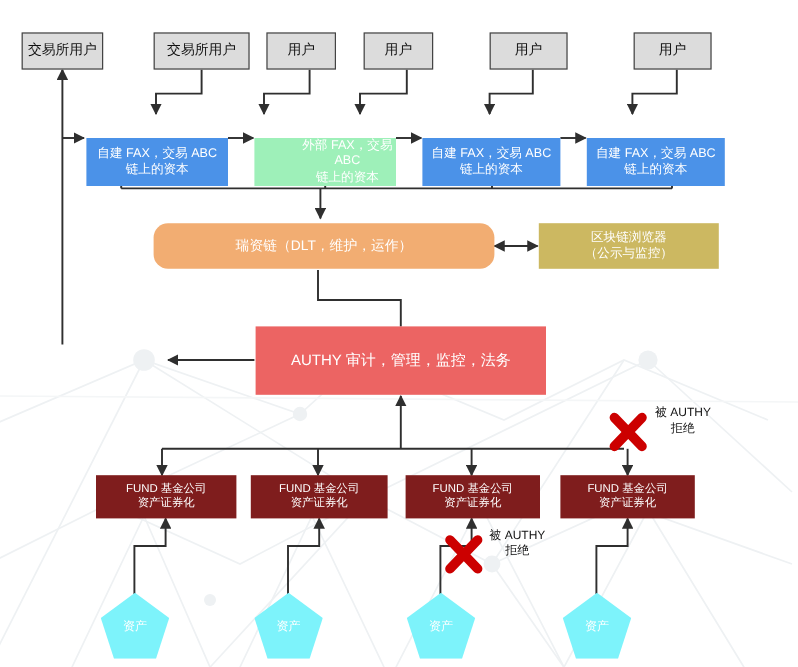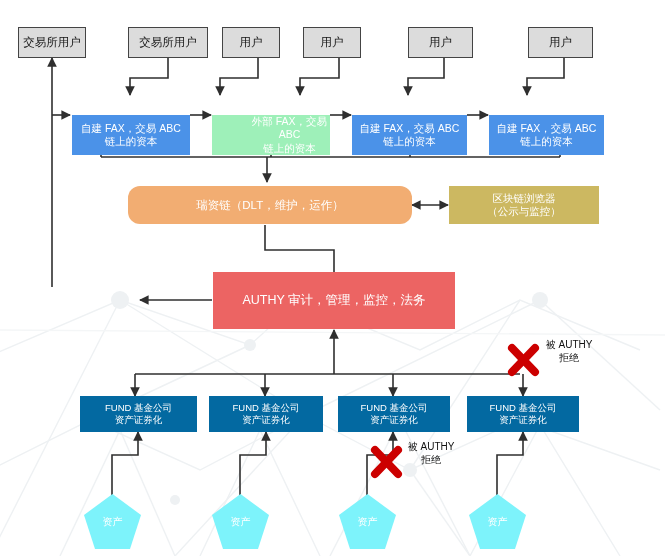--- a/index.html
+++ b/index.html
@@ -27,21 +27,21 @@
   .chainbox{
     background:#4b92e8;color:#ffffff;font-size:10.5px;margin-top:20px;
   }
   .chainbox.green{background:#9ef0b9;color:#ffffff;padding-left:37px;}
   
   .dltbox{background:#f2ad72;color:#ffffff;font-size:11.5px;border-radius:12px;}
   .explorerbox{background:#ccb861;color:#ffffff;font-size:10.5px;}
   
   .authybox{background:#ec6463;color:#ffffff;font-size:12.5px;}
   
-  .fundbox{background:#0369a1;color:#ffffff;font-size:9.5px;text-align:center;}
+  .fundbox{background:#7f1d1d;color:#ffffff;font-size:9.5px;text-align:center;}
 
   .hexwrap{position:absolute;z-index:2;}
   .pentwrap{position:absolute;z-index:2;}
   .shapelabel{
     position:absolute;left:0;top:0;width:100%;height:100%;
     display:flex;align-items:center;justify-content:center;
     color:#ffffff;font-size:10px;pointer-events:none;
   }
   .rejected{
     position:absolute;z-index:3;

